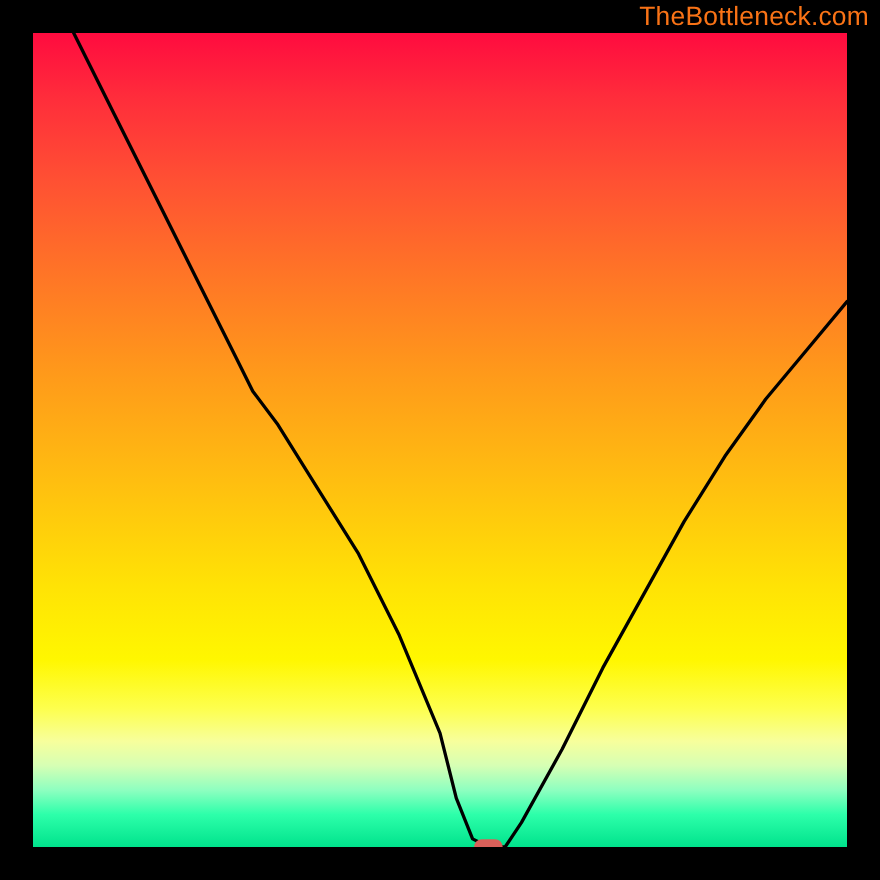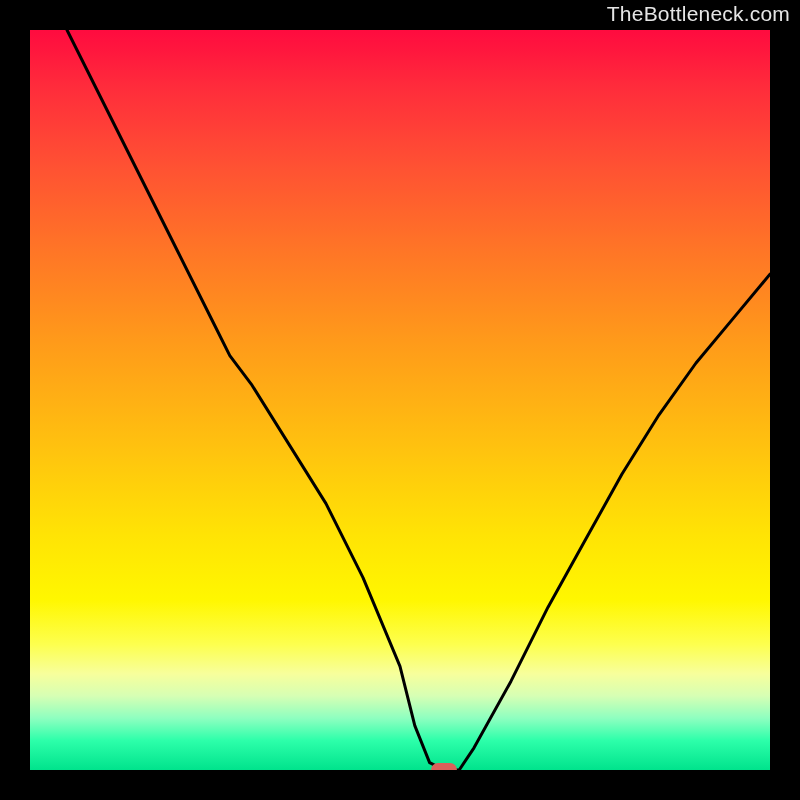--- a/index.html
+++ b/index.html
@@ -14,22 +14,22 @@
   .frame {
     position: relative;
     width: 800px;
     height: 800px;
     background: #000;
   }
   .watermark {
     position: absolute;
     top: 2px;
     right: 10px;
-    color: #e5e5e5;
-    font-size: 21px;
+    color: #f97316;
+    font-size: 24px;
     font-weight: 500;
     letter-spacing: 0.2px;
     z-index: 5;
   }
   .plot-area {
     position: absolute;
     left: 30px;
     top: 30px;
     width: 740px;
     height: 740px;

